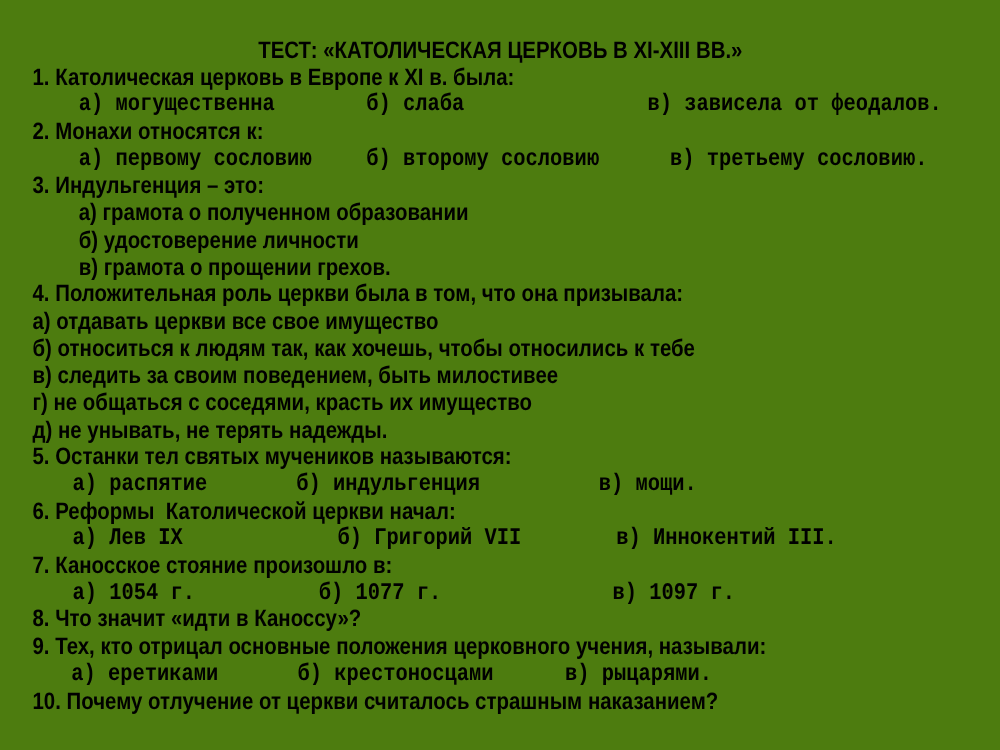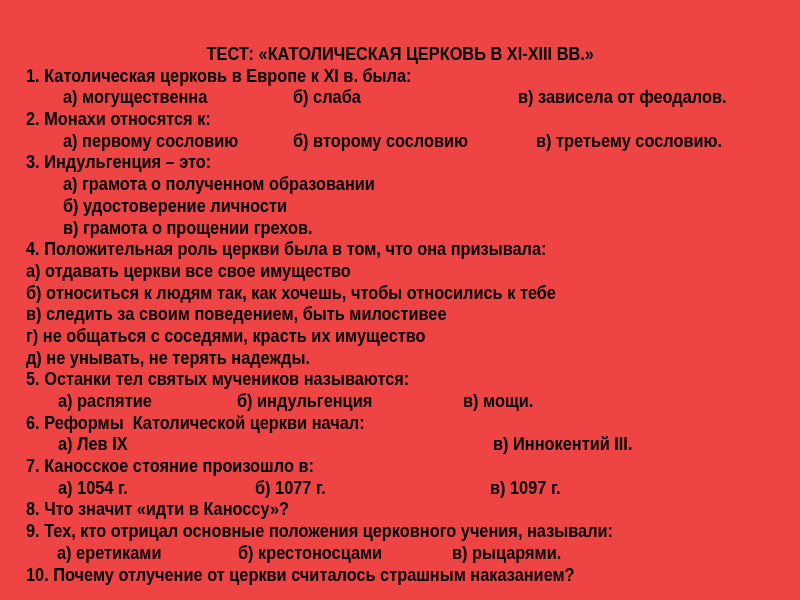--- a/index.html
+++ b/index.html
@@ -4,46 +4,46 @@
 <style>
   html, body {
     margin: 0;
     padding: 0;
     background: #ffffff;
   }
   .page {
     position: relative;
     width: 800px;
     height: 600px;
-    background: #ef4444;
+    background: #4d7c0f;
     color: #000000;
     font-family: "Liberation Sans", sans-serif;
     font-weight: bold;
     font-size: 19px;
-    padding-top: 43px;
+    padding-top: 30px;
     box-sizing: border-box;
     overflow: hidden;
   }
   .line {
     height: 21.7px;
     line-height: 21.7px;
     white-space: pre;
   }
   
   .txt {
     display: inline-block;
     transform: scaleX(0.86);
     transform-origin: 0 50%;
     white-space: pre;
   }
   .title-line { text-align: center; }
   .title-line .txt { transform-origin: 50% 50%; }
   .q   { padding-left: 26px; }   
   .ind { padding-left: 63px; }   
-  .optrow { position: relative; }
+  .optrow { position: relative; font-family: Liberation Mono, monospace; }
   .optrow .opt {
     position: absolute;
     top: 0;
     white-space: pre;
   }
 </style>
 </head>
 <body>
 
 <div class="page">
@@ -73,26 +73,27 @@
   <div class="line q"><span class="txt">а) отдавать церкви все свое имущество</span></div>
   <div class="line q"><span class="txt">б) относиться к людям так, как хочешь, чтобы относились к тебе</span></div>
   <div class="line q"><span class="txt">в) следить за своим поведением, быть милостивее</span></div>
   <div class="line q"><span class="txt">г) не общаться с соседями, красть их имущество</span></div>
   <div class="line q"><span class="txt">д) не унывать, не терять надежды.</span></div>
 
   <div class="line q"><span class="txt">5. Останки тел святых мучеников называются:</span></div>
   <div class="line optrow">
     <span class="opt" style="left:58px"><span class="txt">а) распятие</span></span>
     <span class="opt" style="left:237px"><span class="txt">б) индульгенция</span></span>
-    <span class="opt" style="left:463px"><span class="txt">в) мощи.</span></span>
+    <span class="opt" style="left:479px"><span class="txt">в) мощи.</span></span>
   </div>
 
   <div class="line q"><span class="txt">6. Реформы  Католической церкви начал:</span></div>
   <div class="line optrow">
     <span class="opt" style="left:58px"><span class="txt">а) Лев IX</span></span>
+    <span class="opt" style="left:270px"><span class="txt">б) Григорий VII</span></span>
     <span class="opt" style="left:493px"><span class="txt">в) Иннокентий III.</span></span>
   </div>
 
   <div class="line q"><span class="txt">7. Каносское стояние произошло в:</span></div>
   <div class="line optrow">
     <span class="opt" style="left:58px"><span class="txt">а) 1054 г.</span></span>
     <span class="opt" style="left:255px"><span class="txt">б) 1077 г.</span></span>
     <span class="opt" style="left:490px"><span class="txt">в) 1097 г.</span></span>
   </div>
 

